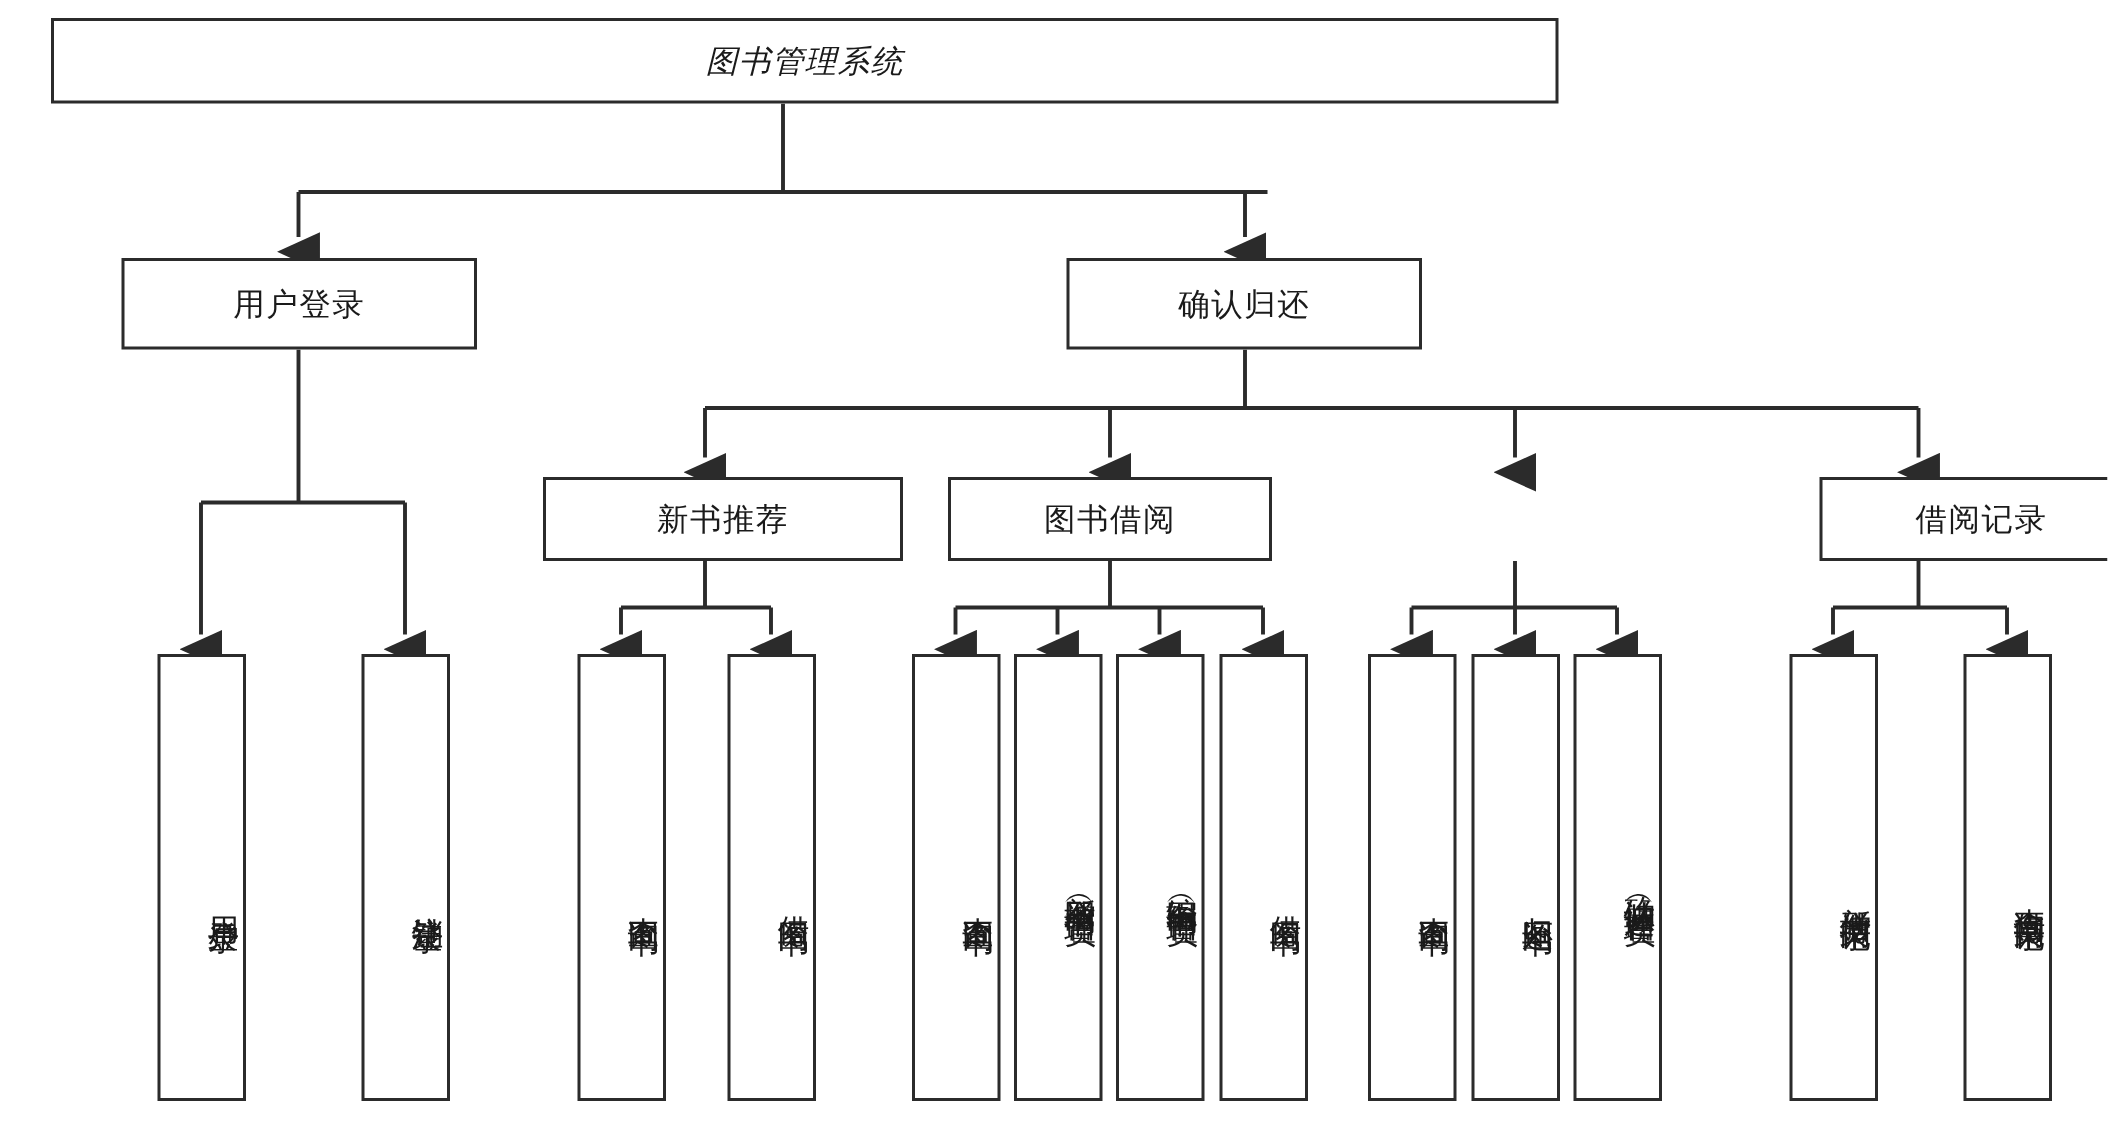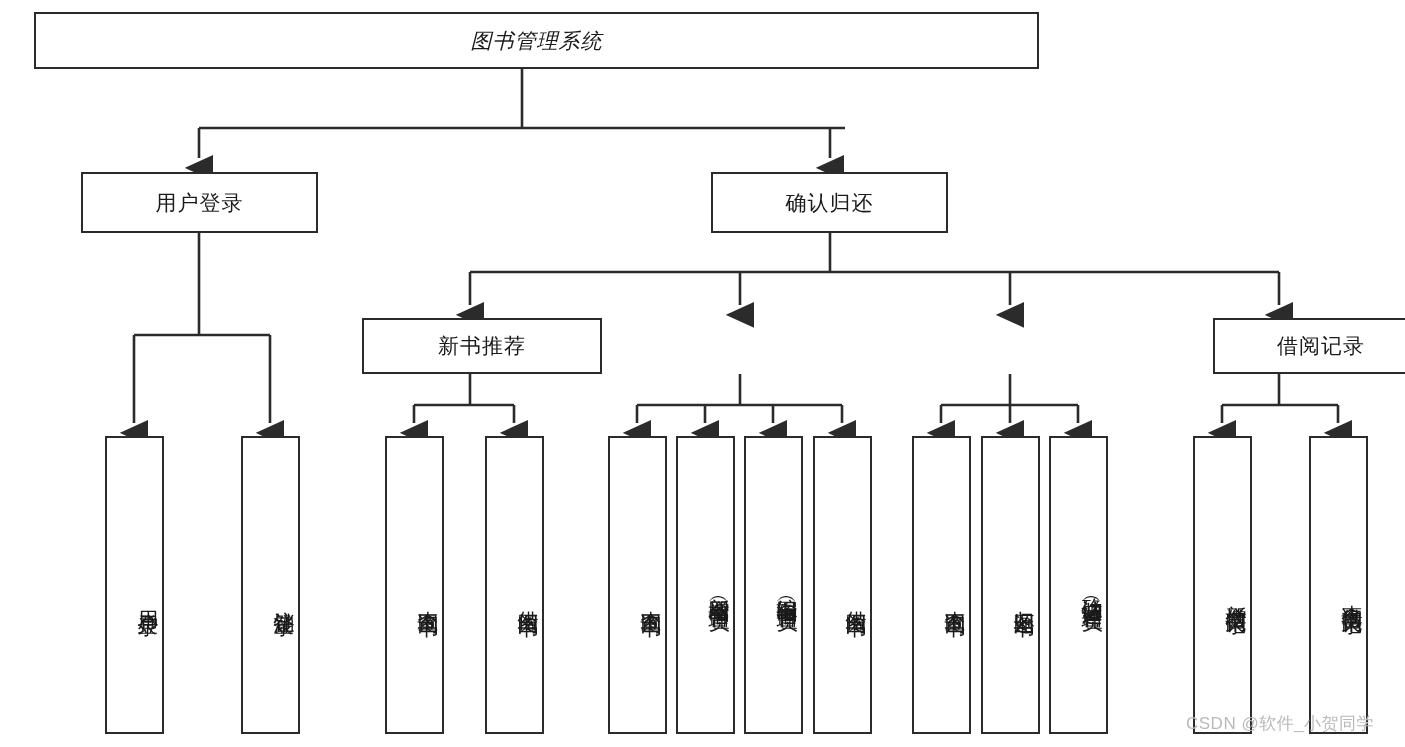--- a/index.html
+++ b/index.html
@@ -127,20 +127,23 @@
   <div class="node horiz" style="left:81px; top:172px; width:237px; height:61px;">
     <span class="node-label">用户登录</span>
   </div>
   <div class="node horiz" style="left:711px; top:172px; width:237px; height:61px;">
     <span class="node-label">确认归还</span>
   </div>
 
   <div class="node horiz" style="left:362px; top:318px; width:240px; height:56px;">
     <span class="node-label">新书推荐</span>
   </div>
+  <div class="node horiz" style="left:632px; top:318px; width:216px; height:56px;">
+    <span class="node-label">图书借阅</span>
+  </div>
   <div class="node horiz" style="left:1213px; top:318px; width:216px; height:56px;align-items:center;">
     <span class="node-label">借阅记录</span>
   </div>
 
   <div class="node vert" style="left:105px; top:436px; width:59px; height:298px;">
     <span class="node-label">用户登录</span>
   </div>
   <div class="node vert" style="left:241px; top:436px; width:59px; height:298px;">
     <span class="node-label">注销登录</span>
   </div>
@@ -175,15 +178,14 @@
     <span class="node-label">确认归还（管理员）</span>
   </div>
 
   <div class="node vert" style="left:1193px; top:436px; width:59px; height:298px; padding-top:18px;">
     <span class="node-label">新增借阅记录</span>
   </div>
   <div class="node vert" style="left:1309px; top:436px; width:59px; height:298px; padding-top:18px;">
     <span class="node-label">查询借阅记录</span>
   </div>
 
-  <div class="watermark">CSDN @软件_小贺同学</div>
 
 </div>
 
 </body></html>

